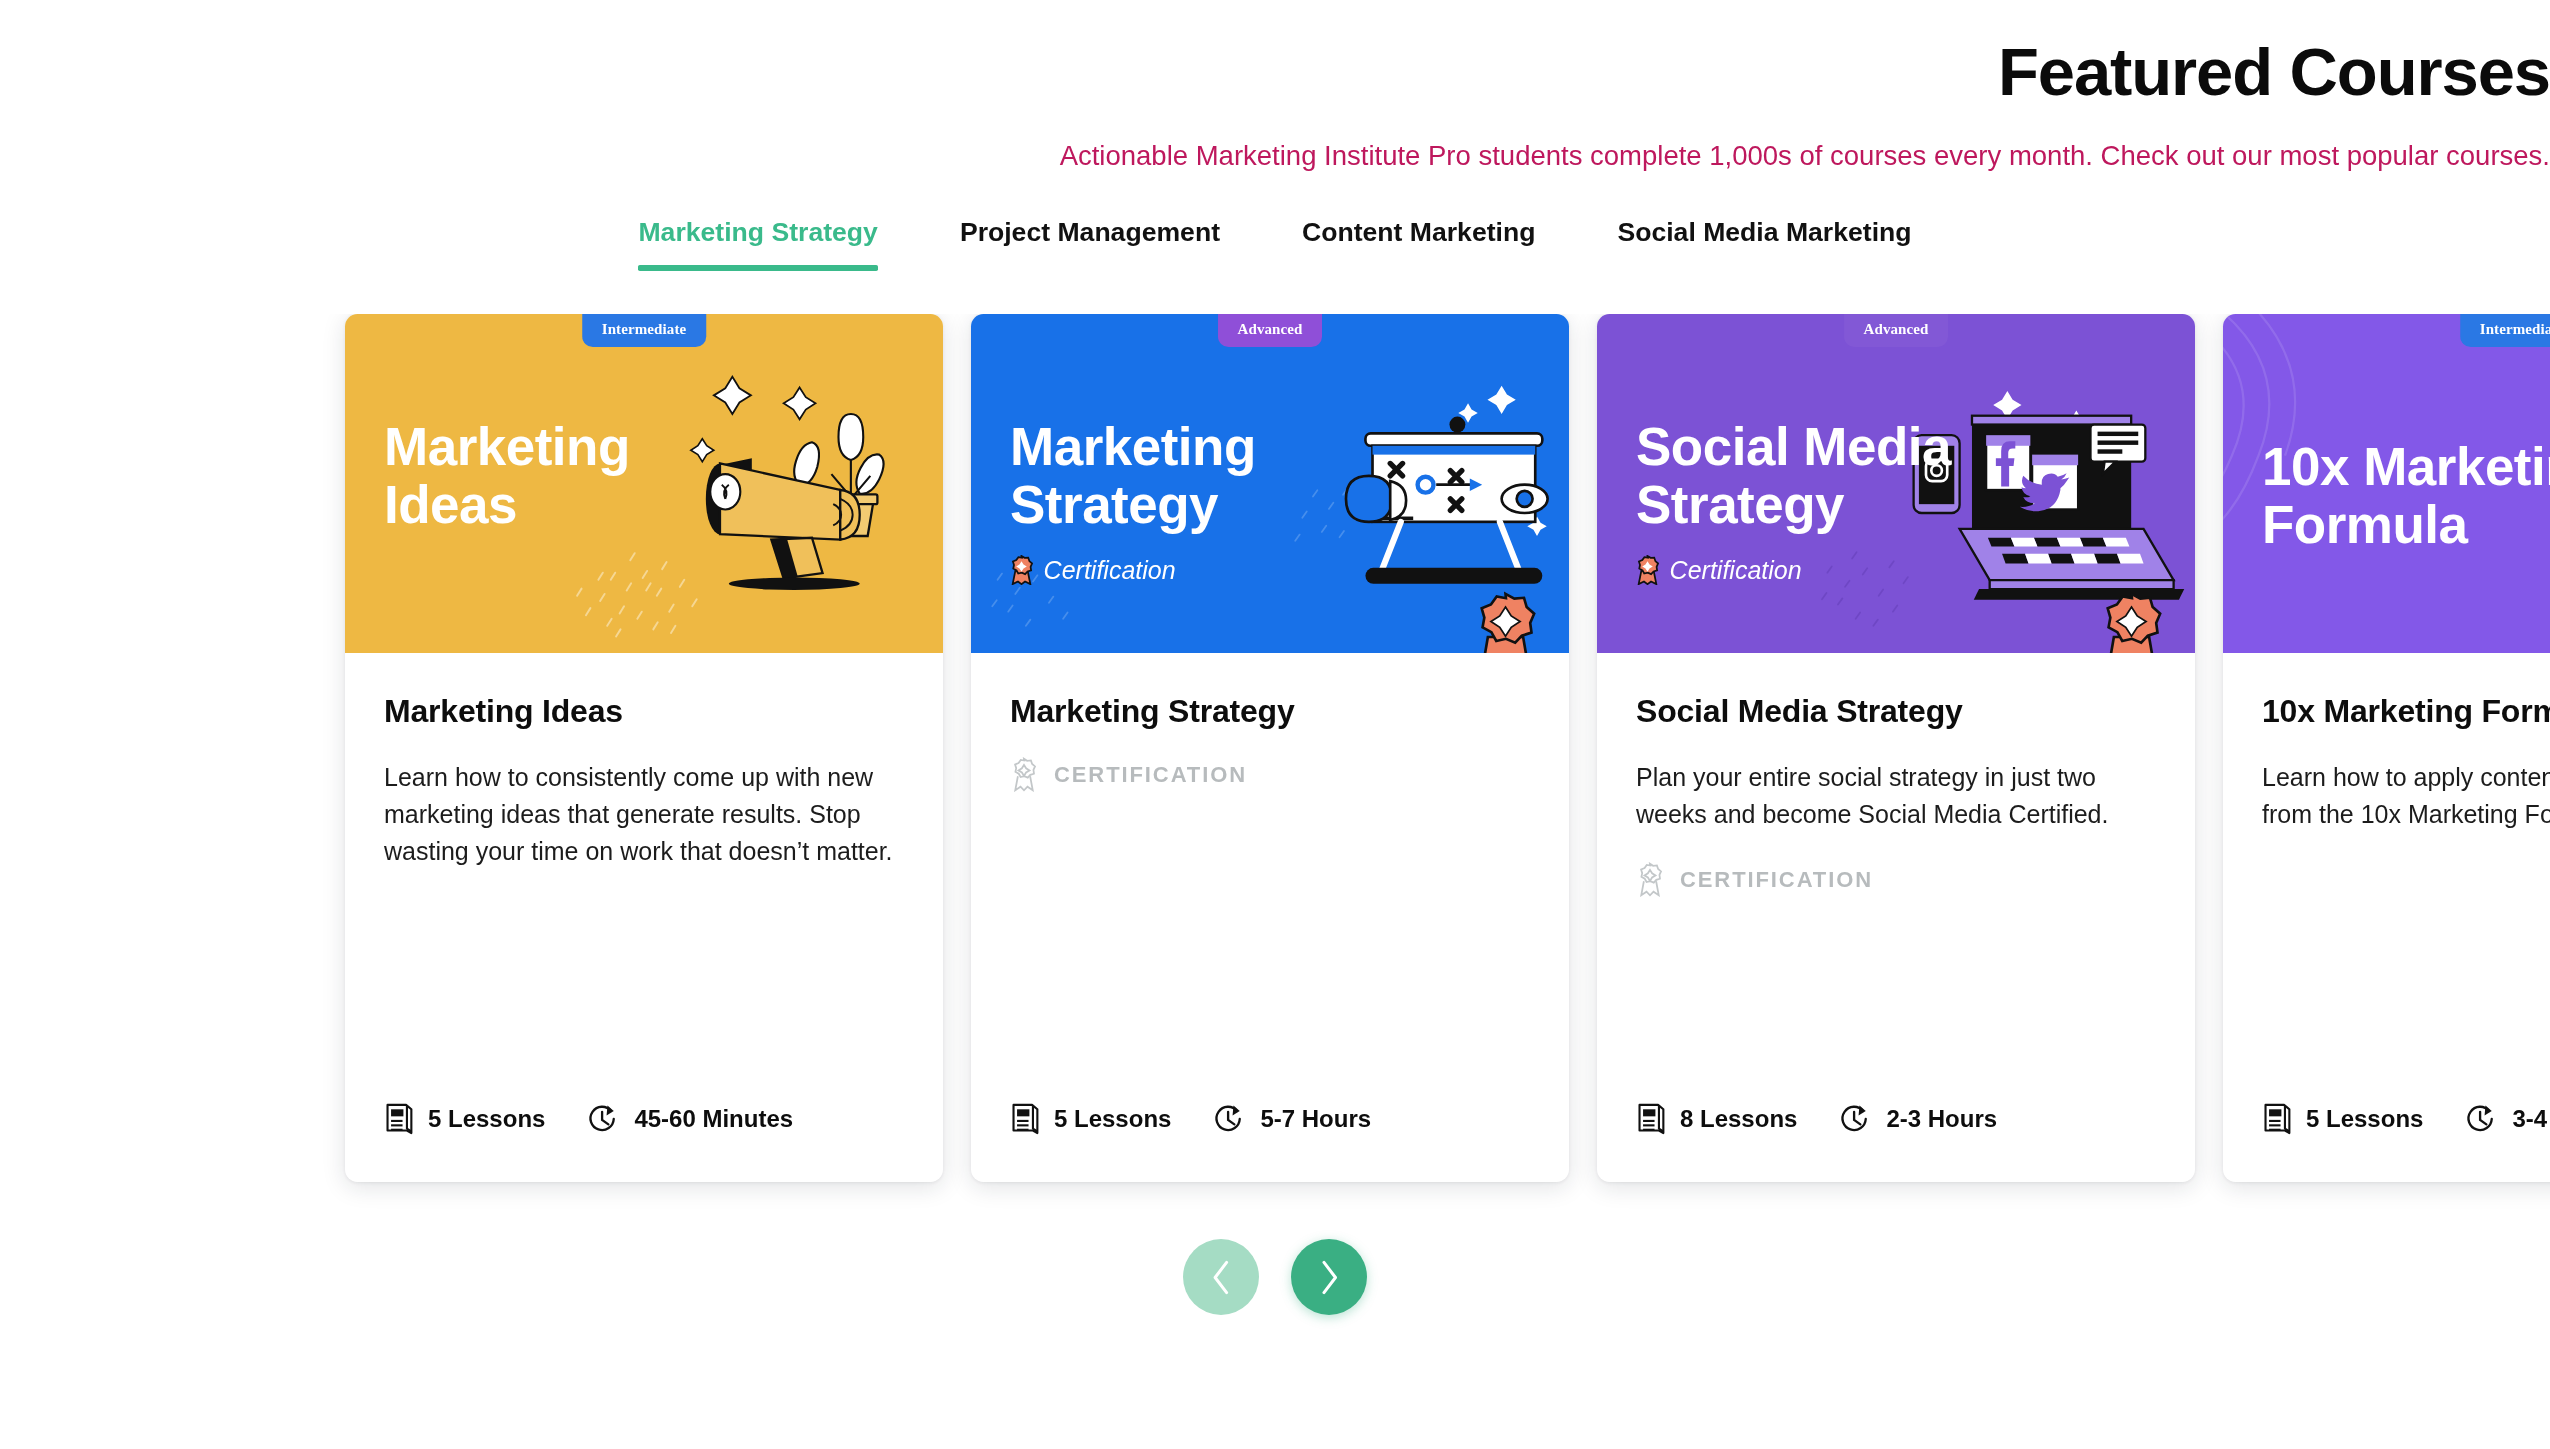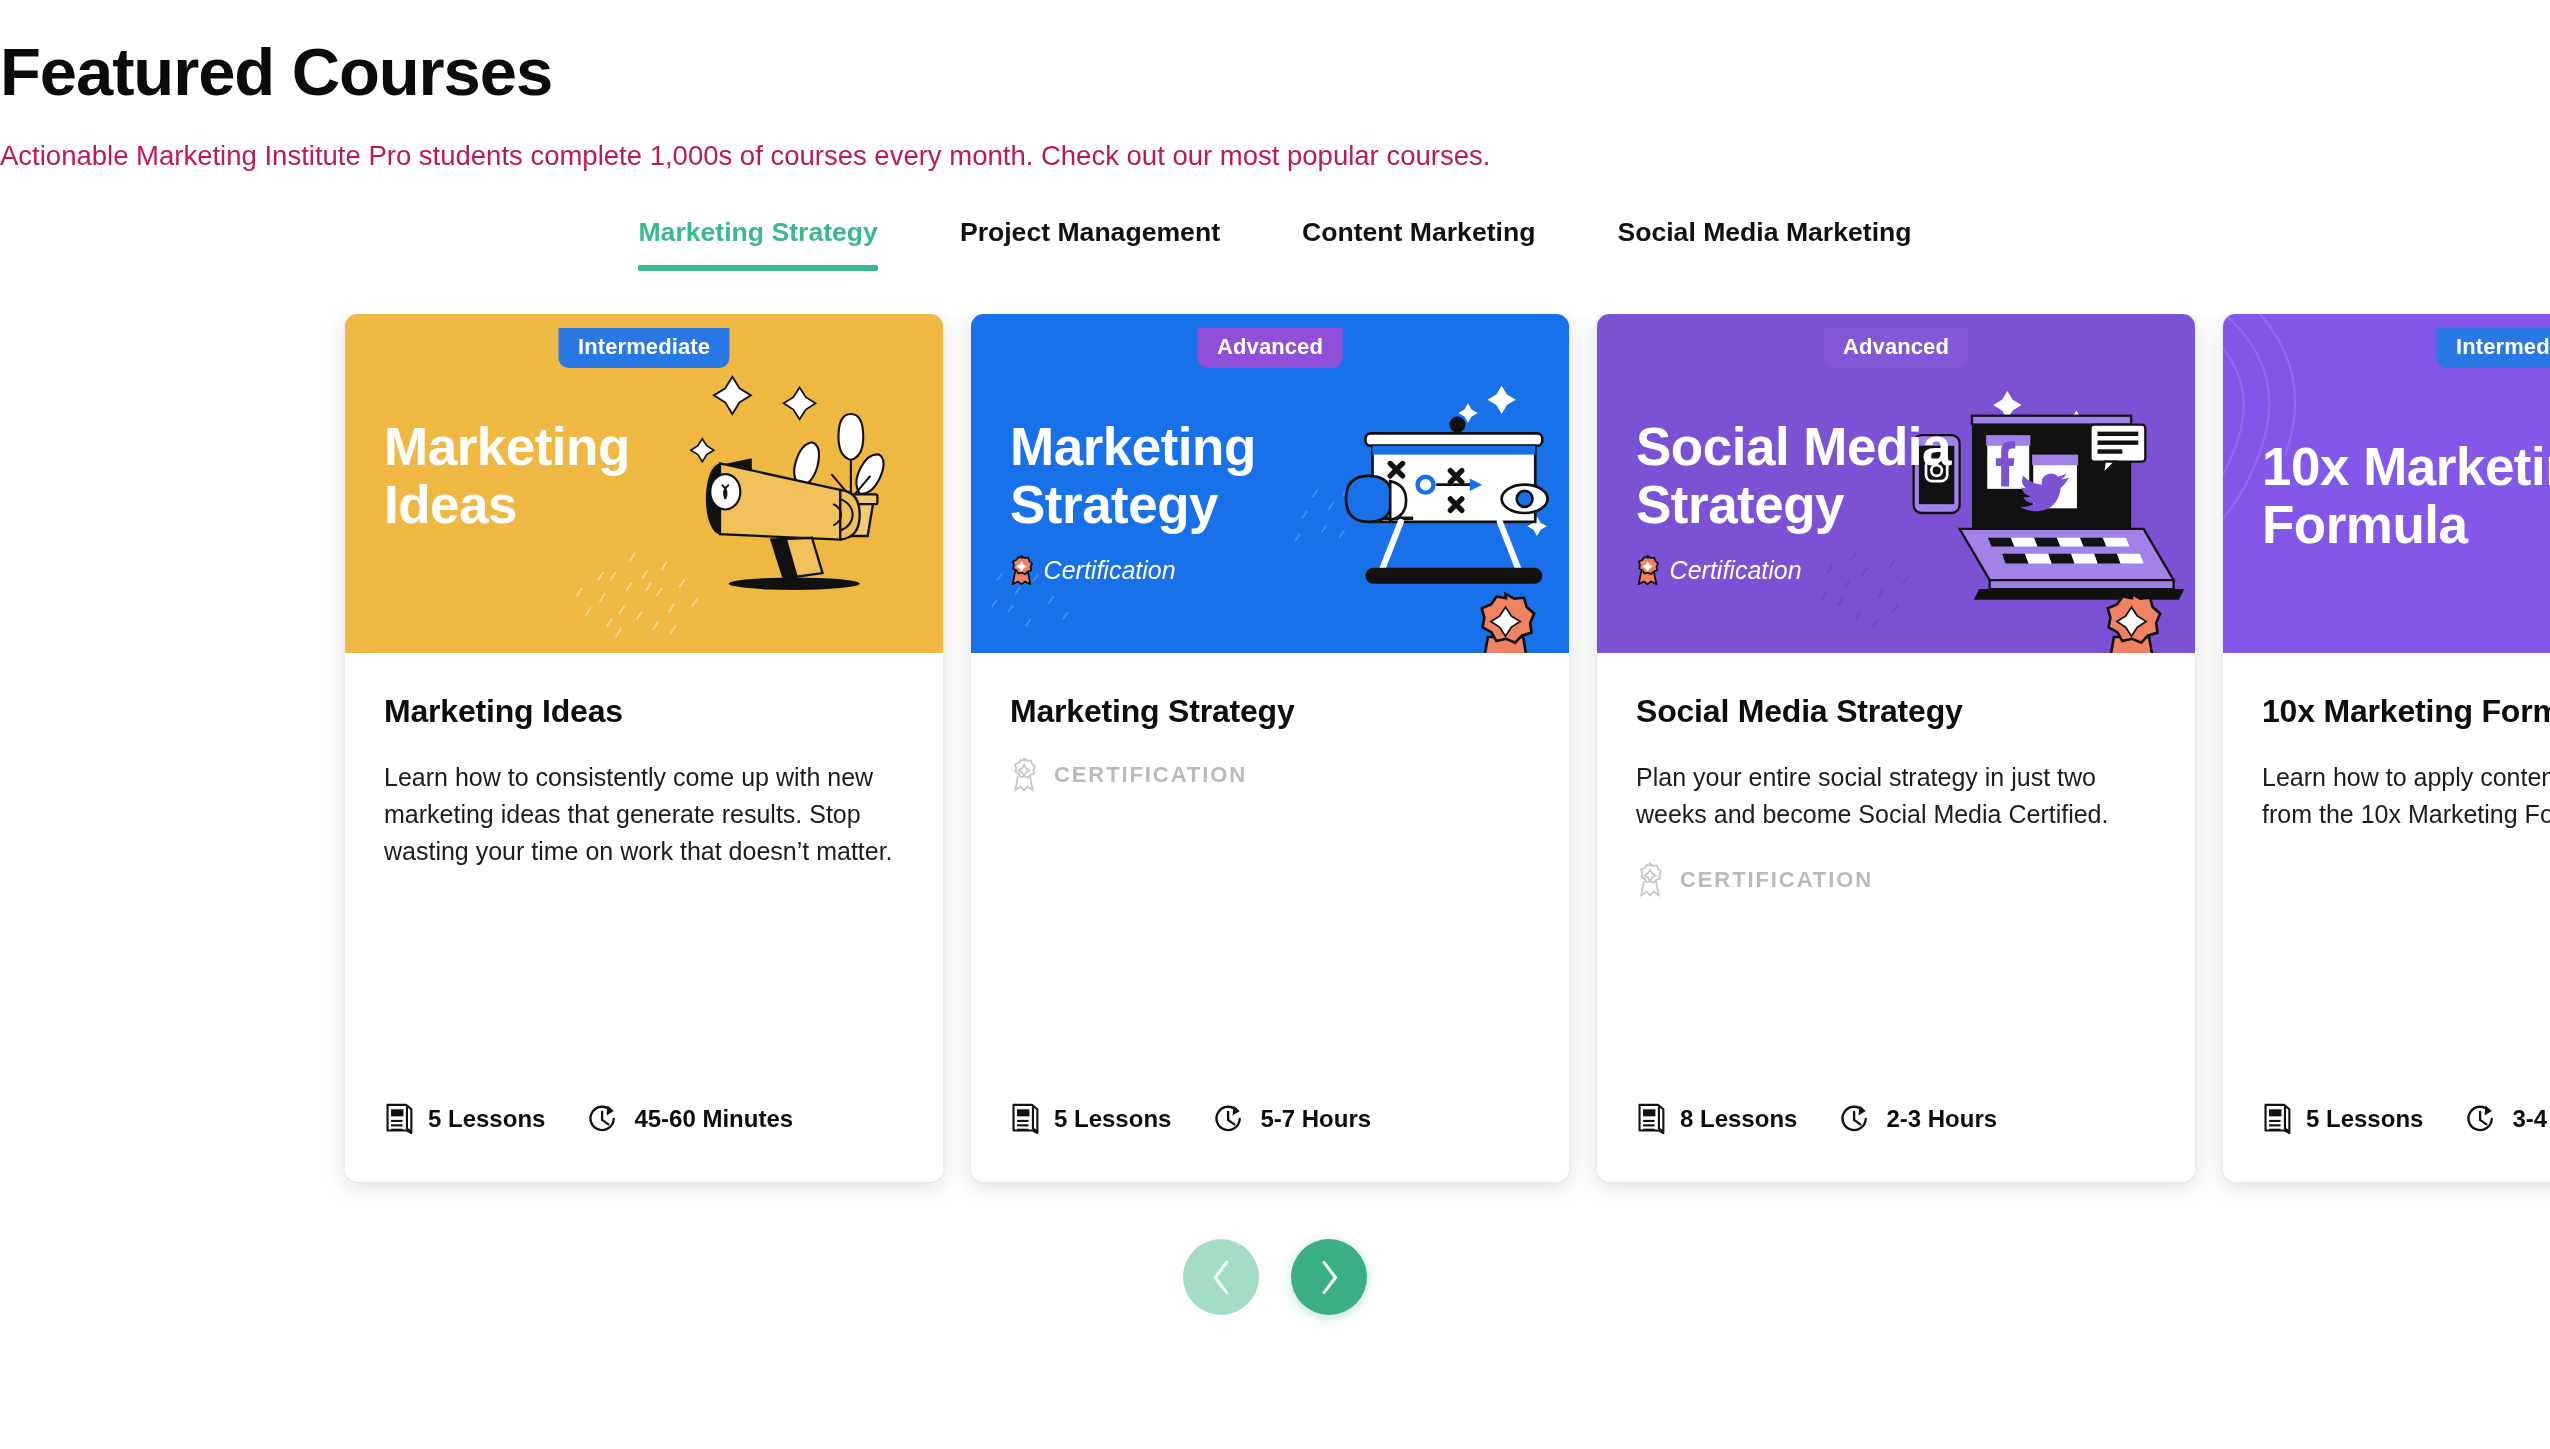--- a/index.html
+++ b/index.html
@@ -17,21 +17,21 @@
     position: relative;
     width: 2550px;
     height: 1450px;
     background: #ffffff;
     overflow: hidden;
   }
 
   
   .header {
     padding-top: 34px;
-    text-align: left;
+    text-align: right;
   }
   .page-title {
     font-size: 67px;
     font-weight: 700;
     letter-spacing: -1.1px;
     color: #0b0b0b;
     margin: 0;
     line-height: 1.12;
   }
   .page-subtitle {
@@ -105,32 +105,33 @@
   .card-banner {
     position: relative;
     height: 339px;
     border-radius: 12.4px 12.4px 0 0;
     overflow: hidden;
     flex: 0 0 339px;
   }
 
   .level-badge {
     position: absolute;
-    top: 14px;
+    top: 0;
     left: 50%;
     transform: translateX(-50%);
     padding: 8px 19.5px 9.7px 19.5px;
     border-radius: 0 0 10.6px 10.6px;
-    font-size: 22px;
+    font-size: 15px;
     font-weight: 700;
     color: #ffffff;
     letter-spacing: 0.1px;
     line-height: 1;
     z-index: 4;
     white-space: nowrap;
+    font-family: Liberation Serif, serif;
   }
 
   .banner-title {
     position: absolute;
     left: 39px;
     top: 104px;
     font-size: 53px;
     font-weight: 700;
     color: #ffffff;
     line-height: 1.08;

